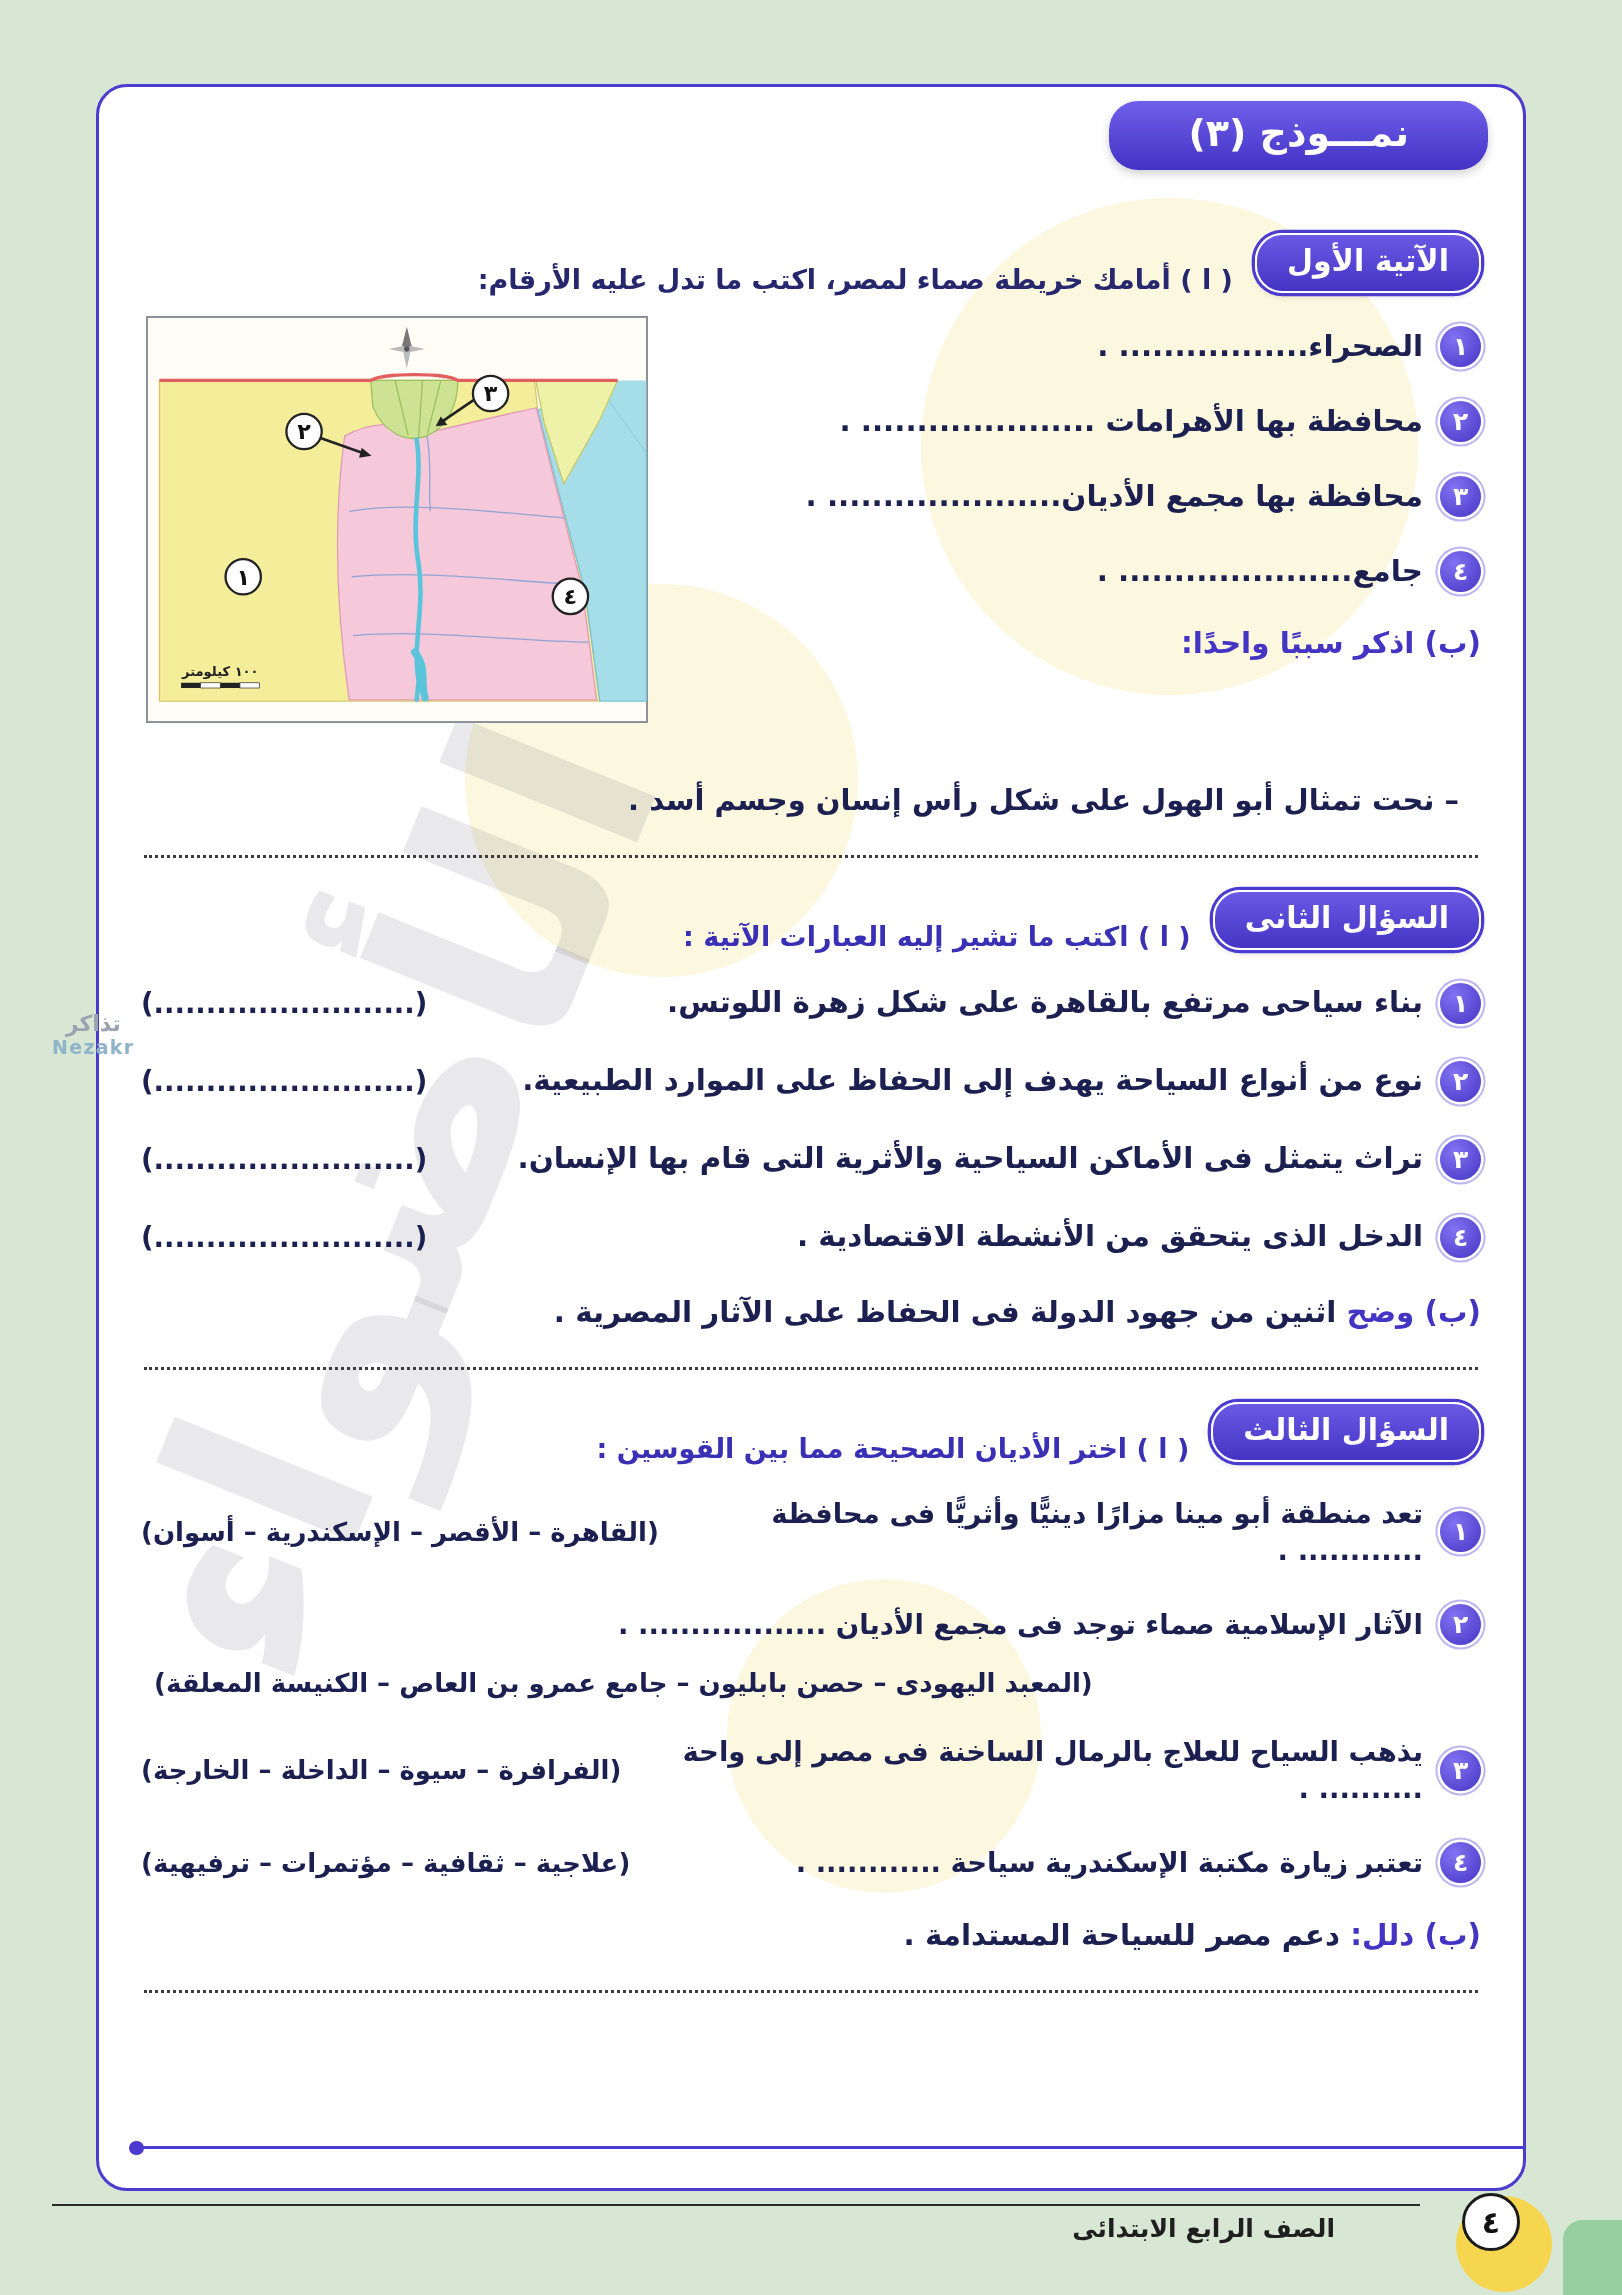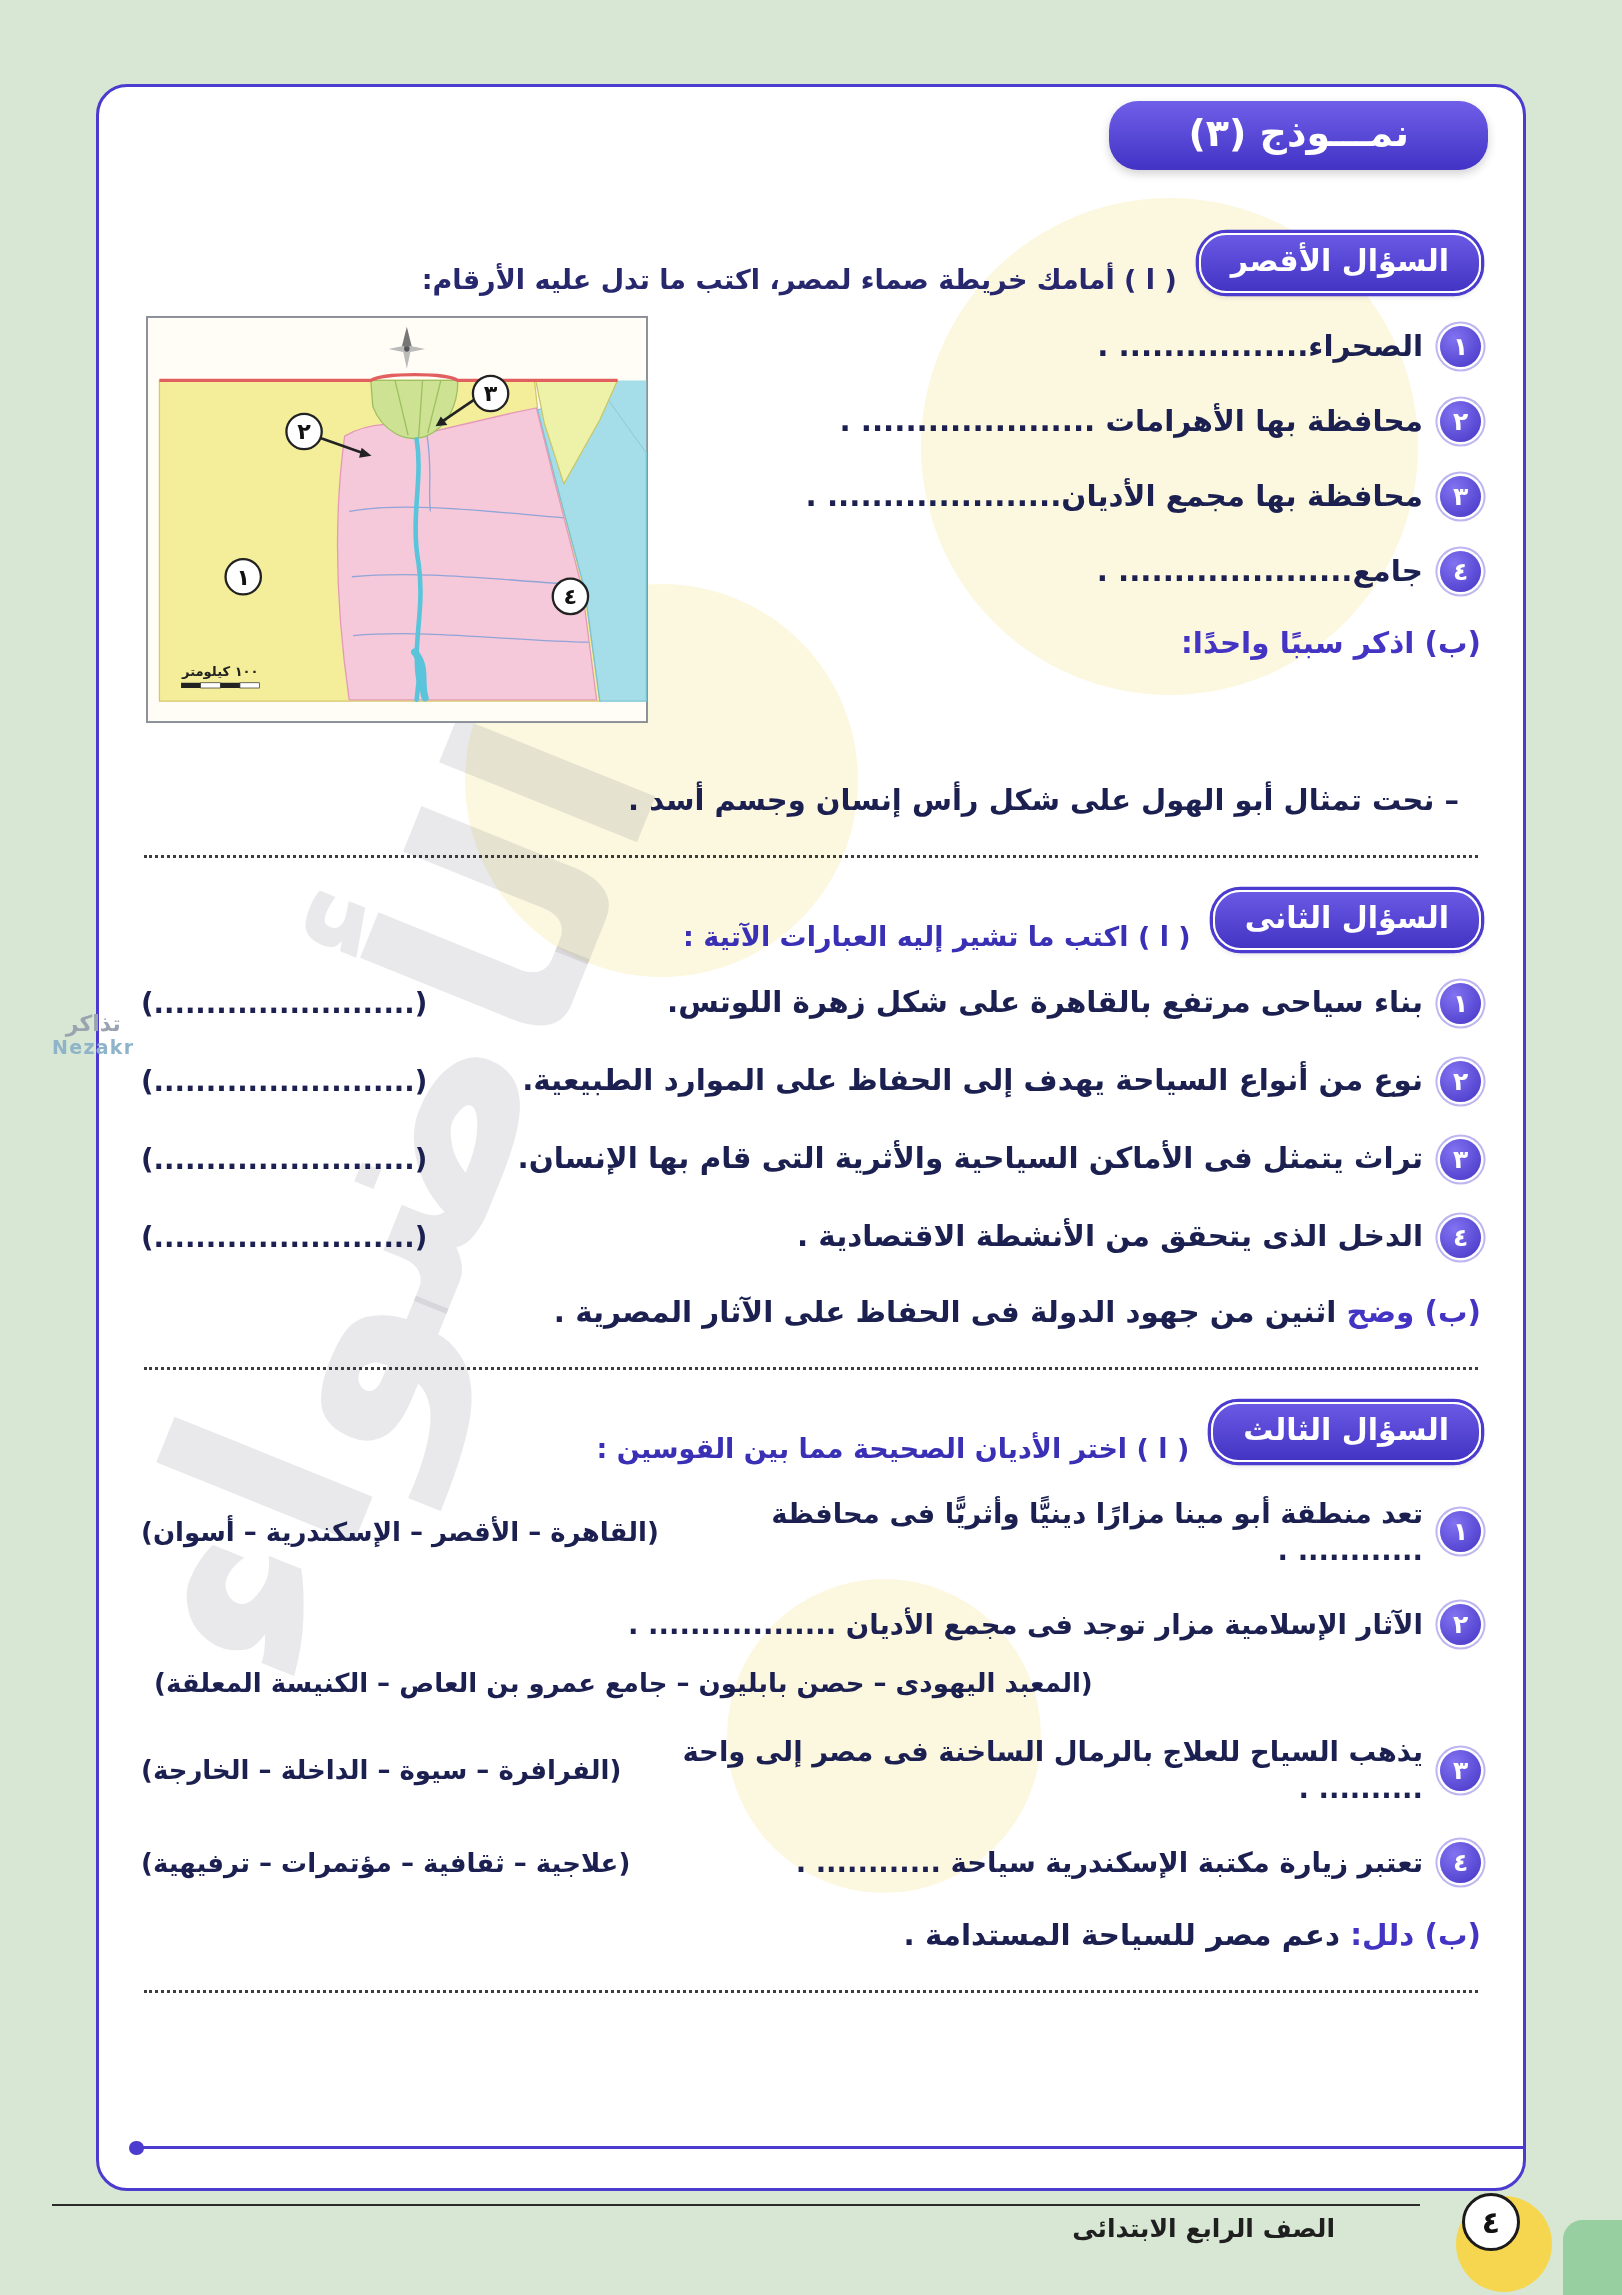--- a/index.html
+++ b/index.html
@@ -134,21 +134,21 @@
 
     <div class="wm-circle wmc1"></div>
     <div class="wm-circle wmc2"></div>
     <div class="wm-circle wmc3"></div>
     <div class="wm-big">الأضواء</div>
 
     <div class="model-badge">نمـــوذج (٣)</div>
 
     <section class="q q1">
       <div class="q-header">
-        <span class="q-badge">السؤال الأقصر</span>
+        <span class="q-badge">الآتية الأول</span>
         <span class="q-intro">( ا ) أمامك خريطة صماء لمصر، اكتب ما تدل عليه الأرقام:</span>
       </div>
 
       <div class="q1-body">
 
         <div class="map-box">
           <svg viewBox="0 0 770 625" width="504" height="409">
             <rect x="3" y="3" width="764" height="619" fill="#fffdf5" stroke="#8a8f98" stroke-width="3"></rect>
 
             <path d="M22,100 L595,100 L600,145 L628,255 L672,420 L695,590 L22,590 Z" fill="#f4ee9a" stroke="#d8c86a" stroke-width="2"></path>
@@ -295,21 +295,21 @@
       <div class="item-row row-split">
         <span class="lead">
           <span class="num">١</span>
           <span class="txt">تعد منطقة أبو مينا مزارًا دينيًّا وأثريًّا فى محافظة ............ .</span>
         </span>
         <span class="options">(القاهرة – الأقصر – الإسكندرية – أسوان)</span>
       </div>
 
       <div class="item-row">
         <span class="num">٢</span>
-        <span class="txt">الآثار الإسلامية مزار توجد فى مجمع الأديان .................. .</span>
+        <span class="txt">الآثار الإسلامية صماء توجد فى مجمع الأديان .................. .</span>
       </div>
       <div class="options-line">(المعبد اليهودى – حصن بابليون – جامع عمرو بن العاص – الكنيسة المعلقة)</div>
 
       <div class="item-row row-split">
         <span class="lead">
           <span class="num">٣</span>
           <span class="txt">يذهب السياح للعلاج بالرمال الساخنة فى مصر إلى واحة .......... .</span>
         </span>
         <span class="options">(الفرافرة – سيوة – الداخلة – الخارجة)</span>
       </div>

